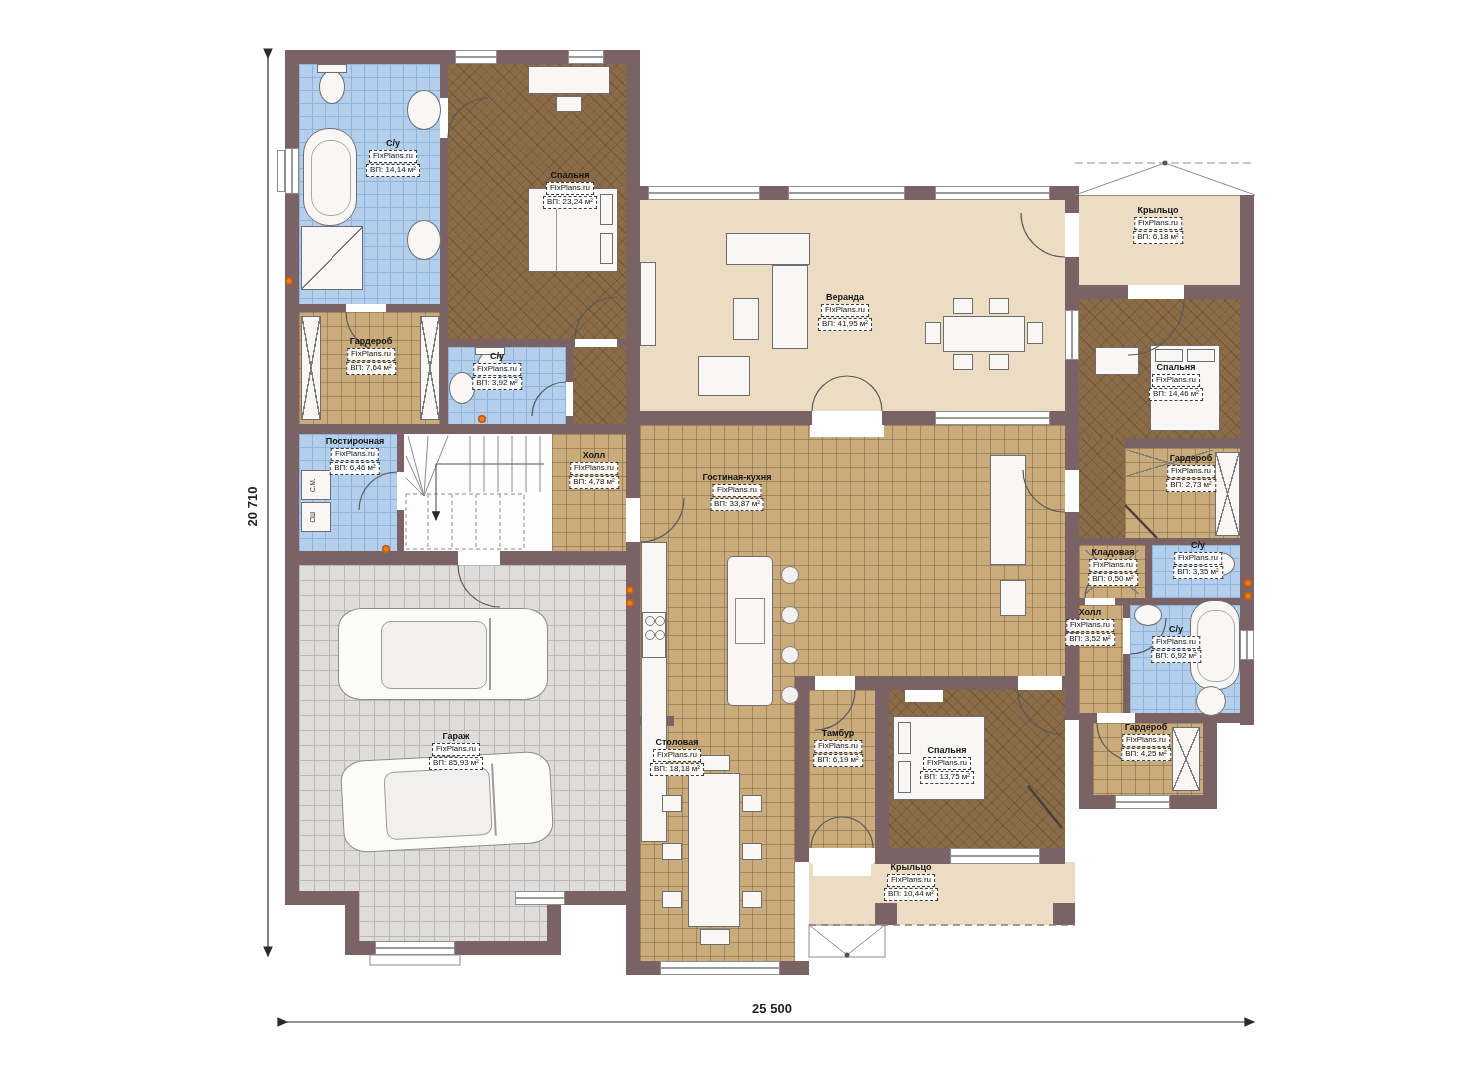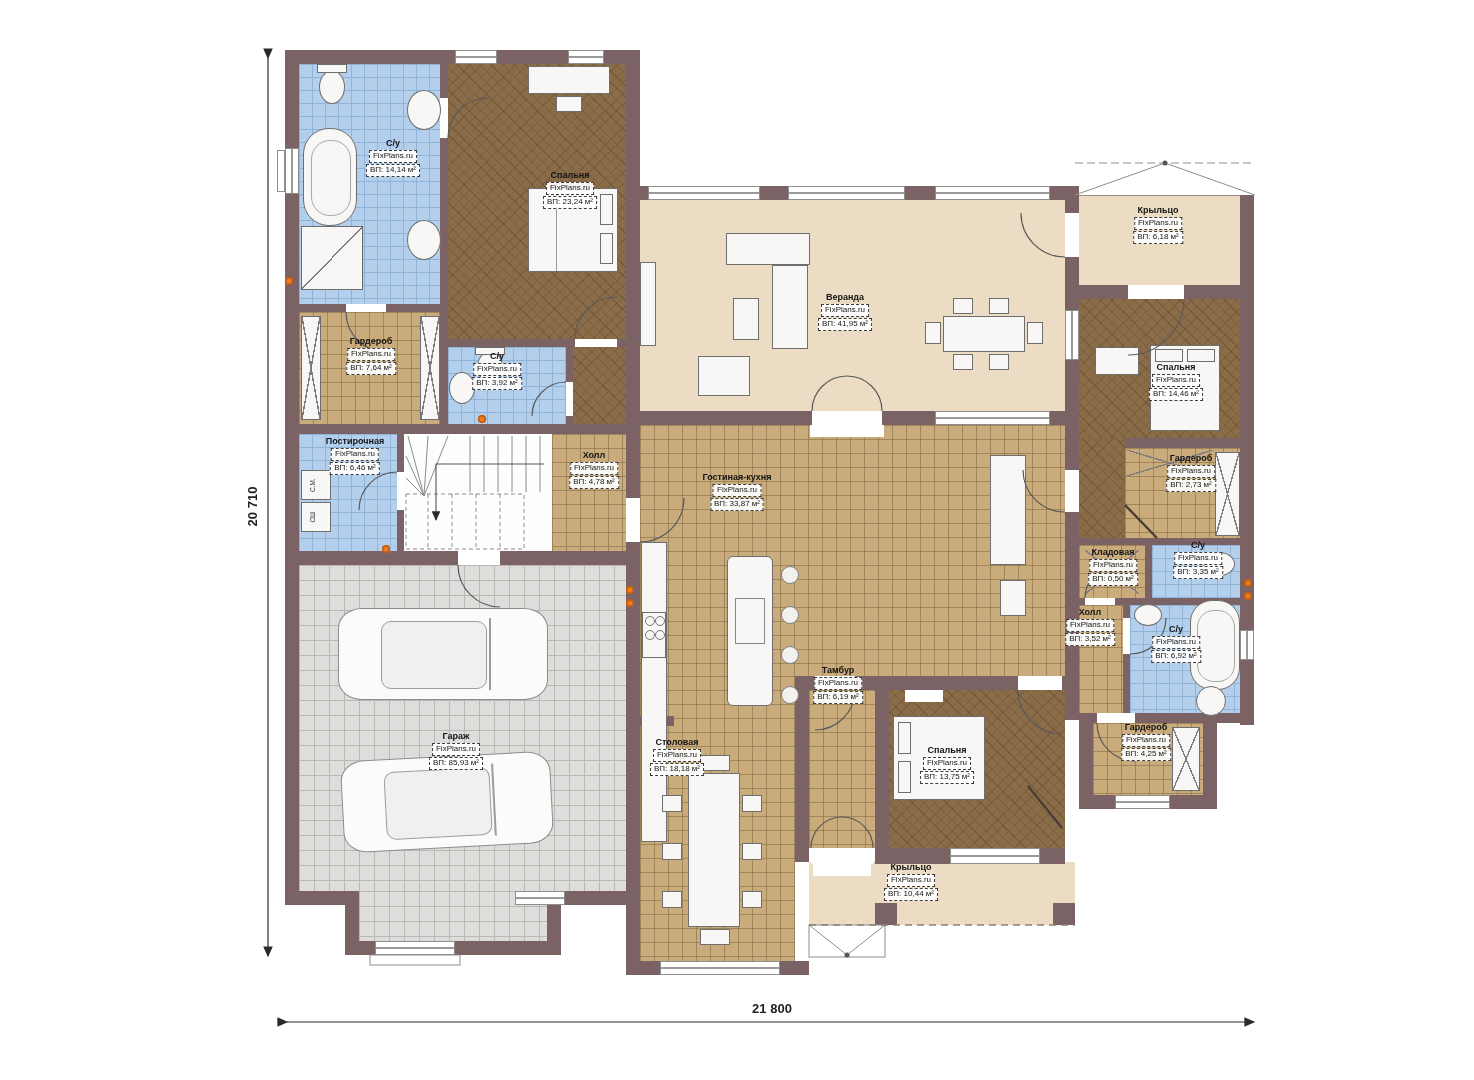--- a/index.html
+++ b/index.html
@@ -365,21 +365,21 @@
   <div class="room-label" style="left:456px;top:731px;">
     <div class="rname">Гараж</div>
     <span class="rbox">FixPlans.ru</span>
     <span class="rbox">ВП: 85,93 м²</span>
   </div>
   <div class="room-label" style="left:677px;top:737px;">
     <div class="rname">Столовая</div>
     <span class="rbox">FixPlans.ru</span>
     <span class="rbox">ВП: 18,18 м²</span>
   </div>
-  <div class="room-label" style="left:838px;top:665px;">
+  <div class="room-label" style="left:838px;top:728px;">
     <div class="rname">Тамбур</div>
     <span class="rbox">FixPlans.ru</span>
     <span class="rbox">ВП: 6,19 м²</span>
   </div>
   <div class="room-label" style="left:947px;top:745px;">
     <div class="rname">Спальня</div>
     <span class="rbox">FixPlans.ru</span>
     <span class="rbox">ВП: 13,75 м²</span>
   </div>
   <div class="room-label" style="left:911px;top:862px;">
@@ -422,15 +422,15 @@
     <span class="rbox">FixPlans.ru</span>
     <span class="rbox">ВП: 6,92 м²</span>
   </div>
   <div class="room-label" style="left:1146px;top:722px;">
     <div class="rname">Гардероб</div>
     <span class="rbox">FixPlans.ru</span>
     <span class="rbox">ВП: 4,25 м²</span>
   </div>
 
   <div class="dim-label" style="left:216px;top:500px;width:72px;transform:rotate(-90deg);">20 710</div>
-  <div class="dim-label" style="left:732px;top:1002px;width:80px;">21 800</div>
+  <div class="dim-label" style="left:732px;top:1002px;width:80px;">25 500</div>
 
 </div>
 
 </body></html>

